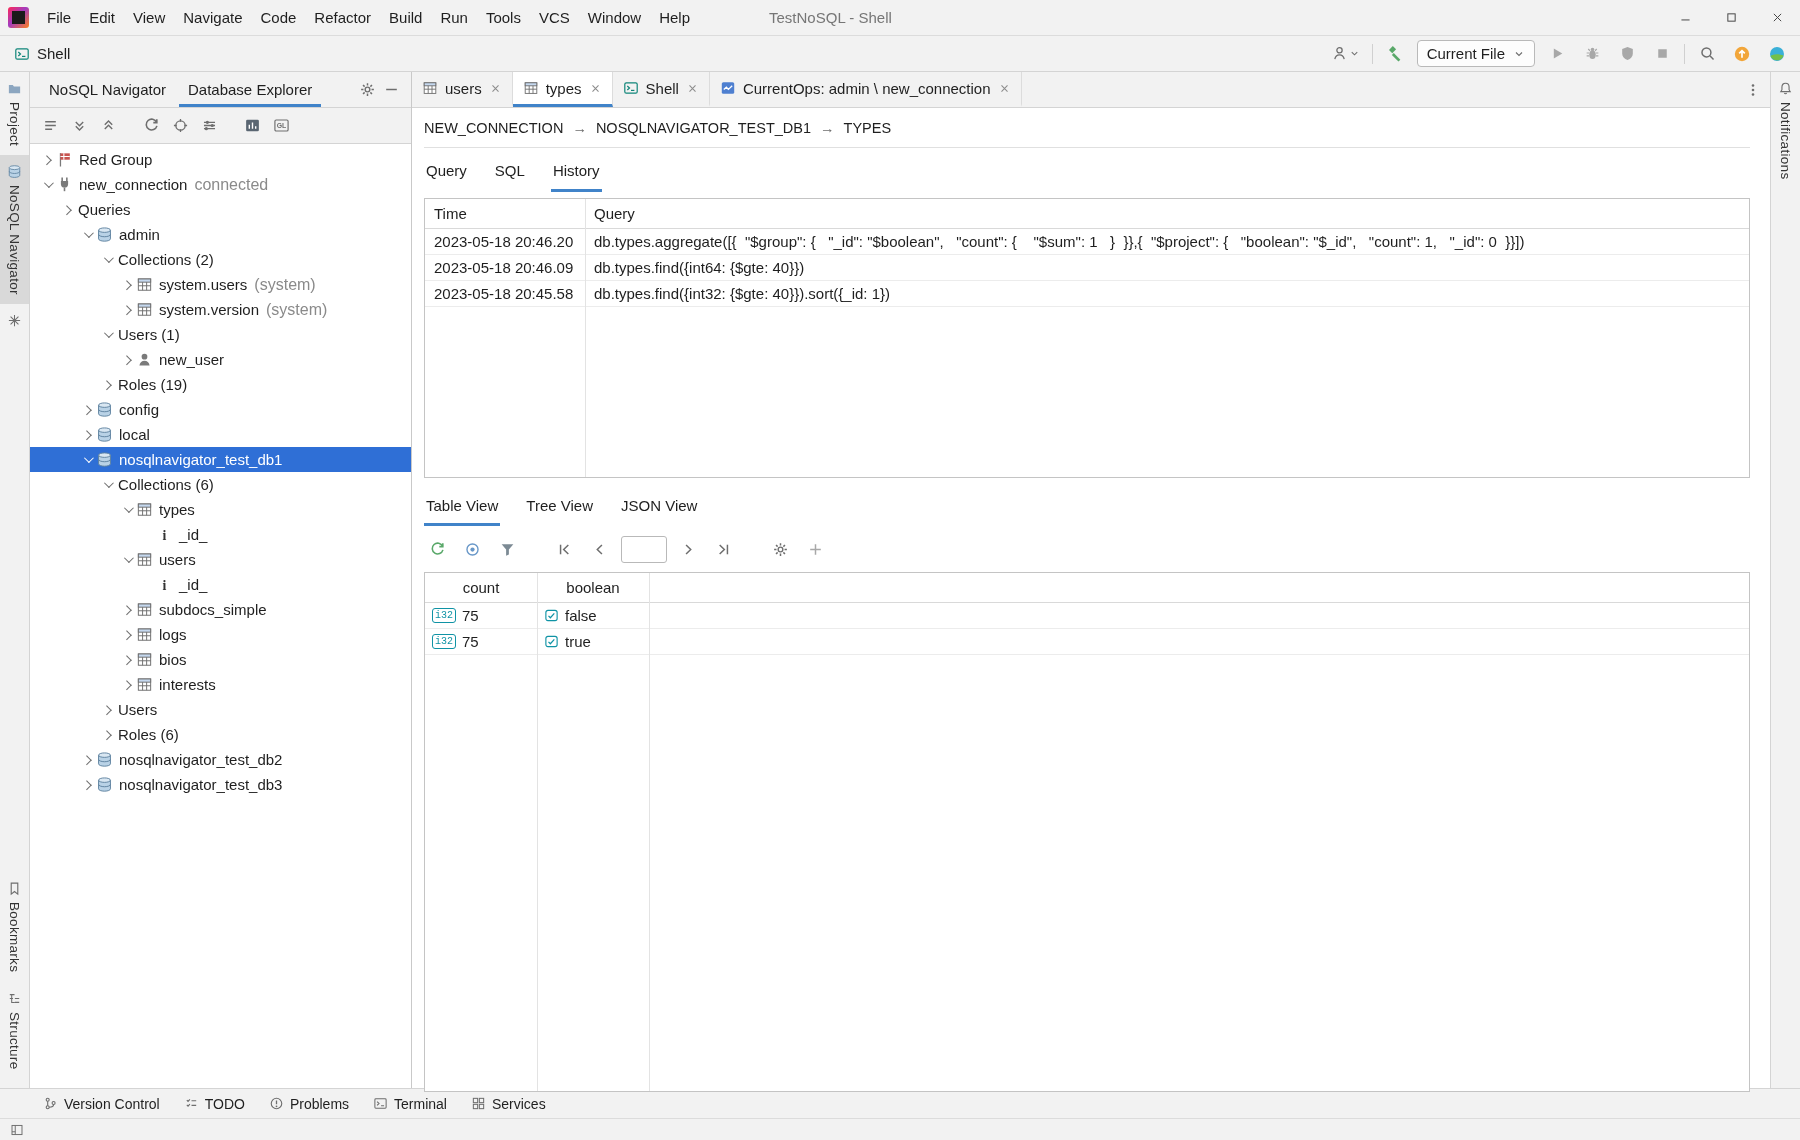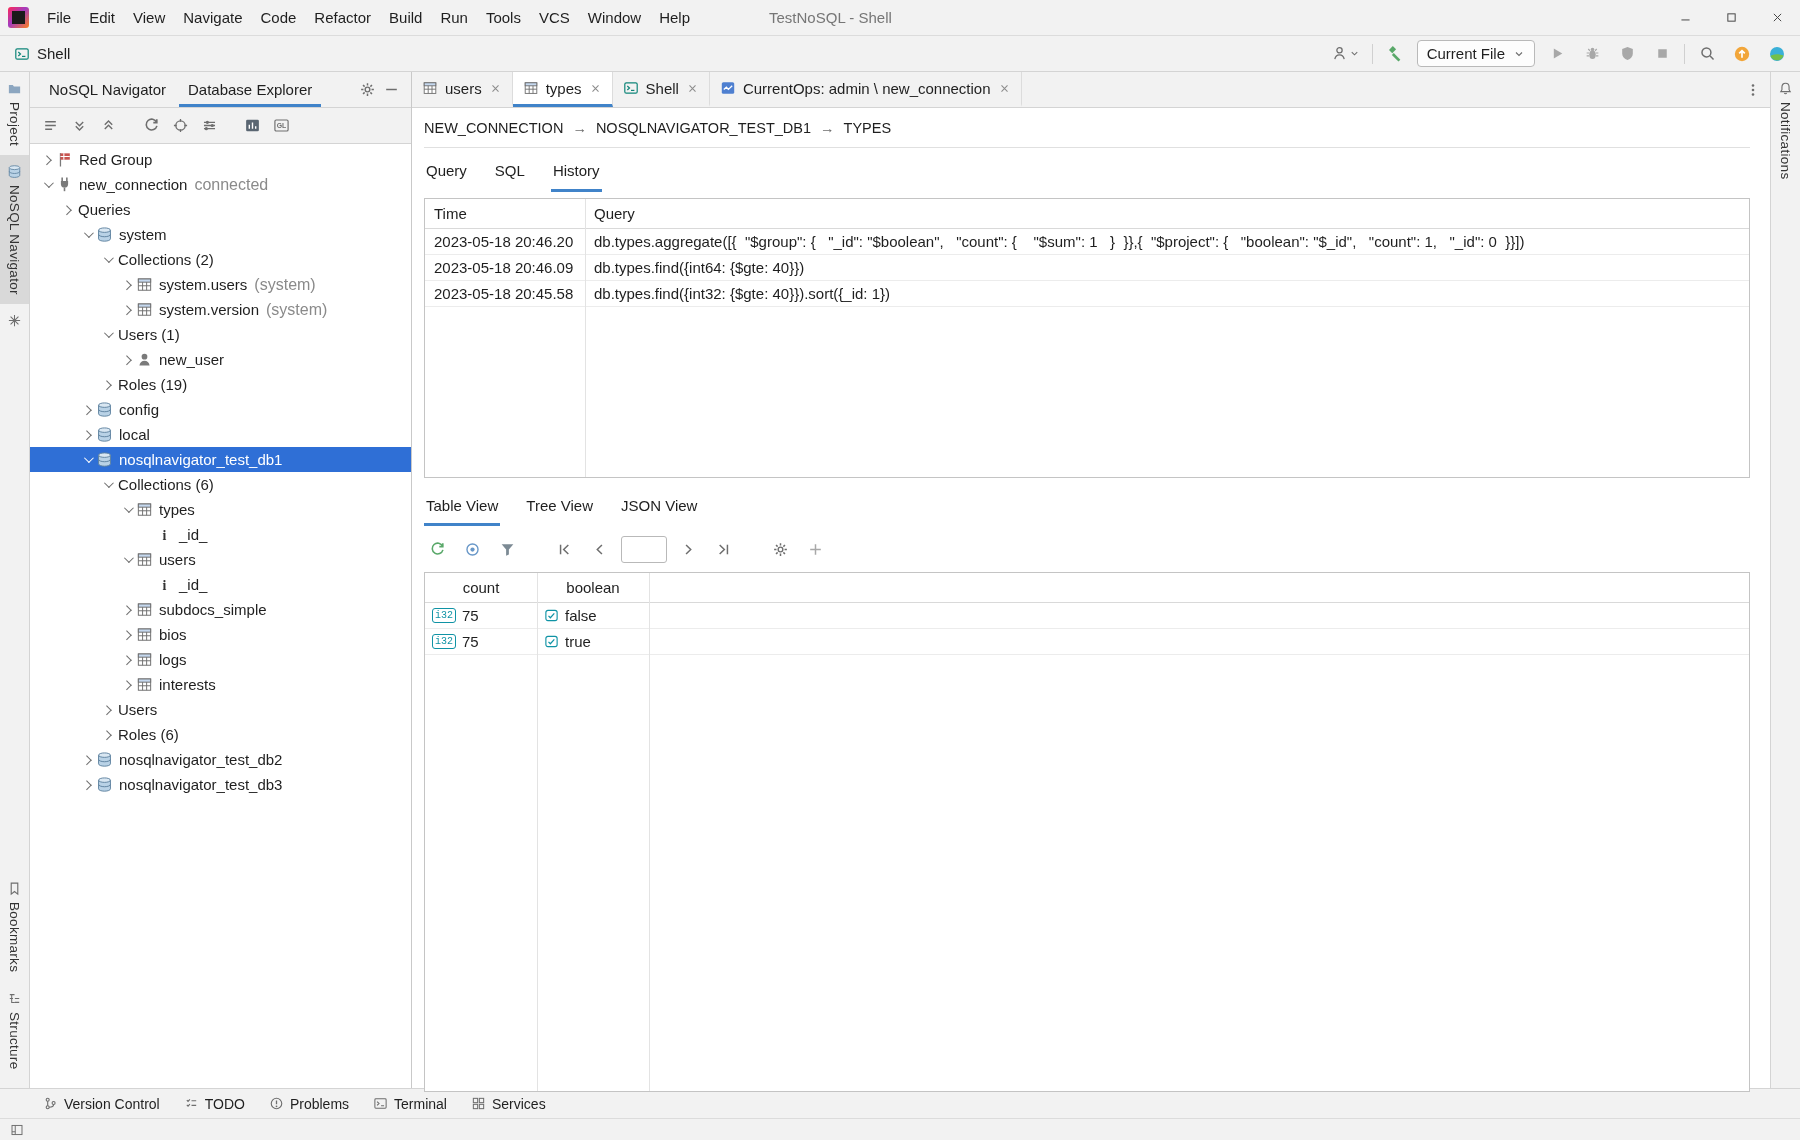--- a/index.html
+++ b/index.html
@@ -613,21 +613,21 @@
         </div>
           <div class="trow" data-depth="2" data-chev="down" data-icon="db" data-selected="false">
           <span class="chev"></span>
           <span class="ticon">
 
             <svg class="v-db">
                 <use href="#s-db"></use>
               </svg>
 
           </span>
-          <span class="tlabel">system</span>
+          <span class="tlabel">admin</span>
 
         </div>
           <div class="trow" data-depth="3" data-chev="down" data-icon="none" data-selected="false">
           <span class="chev"></span>
 
           <span class="tlabel">Collections (2)</span>
 
         </div>
           <div class="trow" data-depth="4" data-chev="right" data-icon="table" data-selected="false">
           <span class="chev"></span>
@@ -779,33 +779,33 @@
         </div>
           <div class="trow" data-depth="4" data-chev="right" data-icon="table" data-selected="false">
           <span class="chev"></span>
           <span class="ticon">
 
             <svg class="v-table">
                 <use href="#s-table"></use>
               </svg>
 
           </span>
-          <span class="tlabel">bios</span>
+          <span class="tlabel">logs</span>
 
         </div>
           <div class="trow" data-depth="4" data-chev="right" data-icon="table" data-selected="false">
           <span class="chev"></span>
           <span class="ticon">
 
             <svg class="v-table">
                 <use href="#s-table"></use>
               </svg>
 
           </span>
-          <span class="tlabel">logs</span>
+          <span class="tlabel">bios</span>
 
         </div>
           <div class="trow" data-depth="4" data-chev="right" data-icon="table" data-selected="false">
           <span class="chev"></span>
           <span class="ticon">
 
             <svg class="v-table">
                 <use href="#s-table"></use>
               </svg>
 

